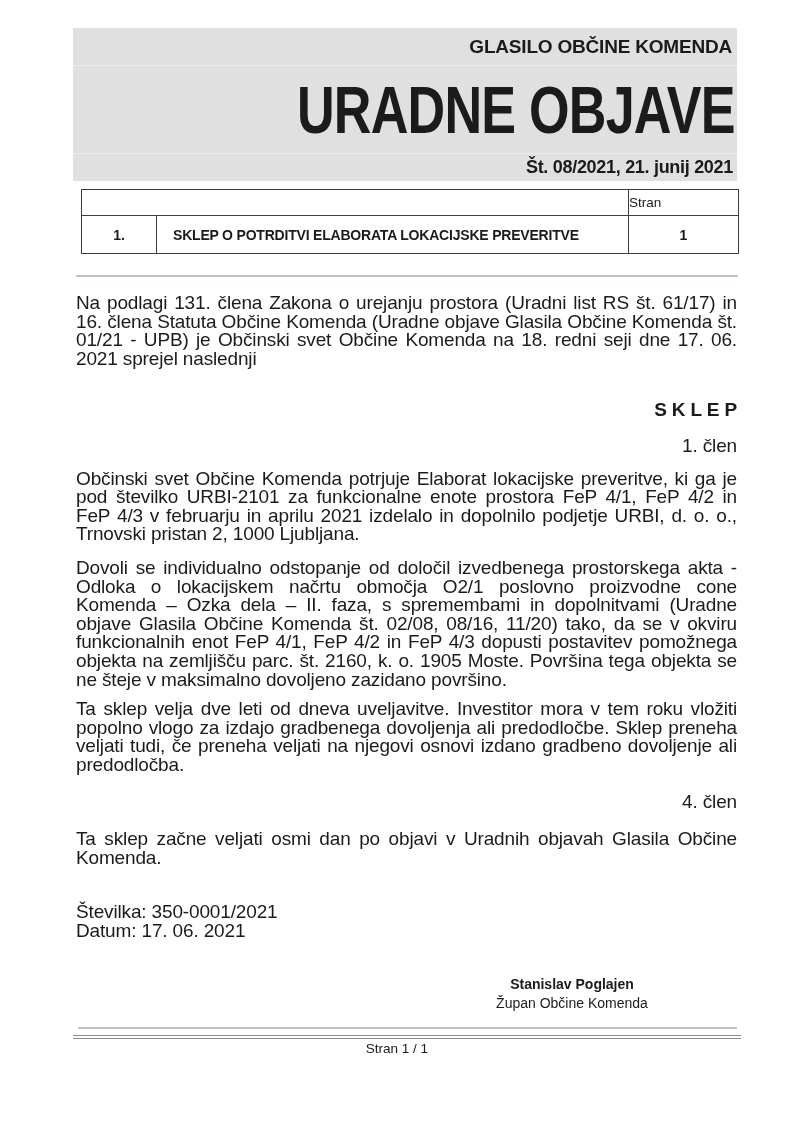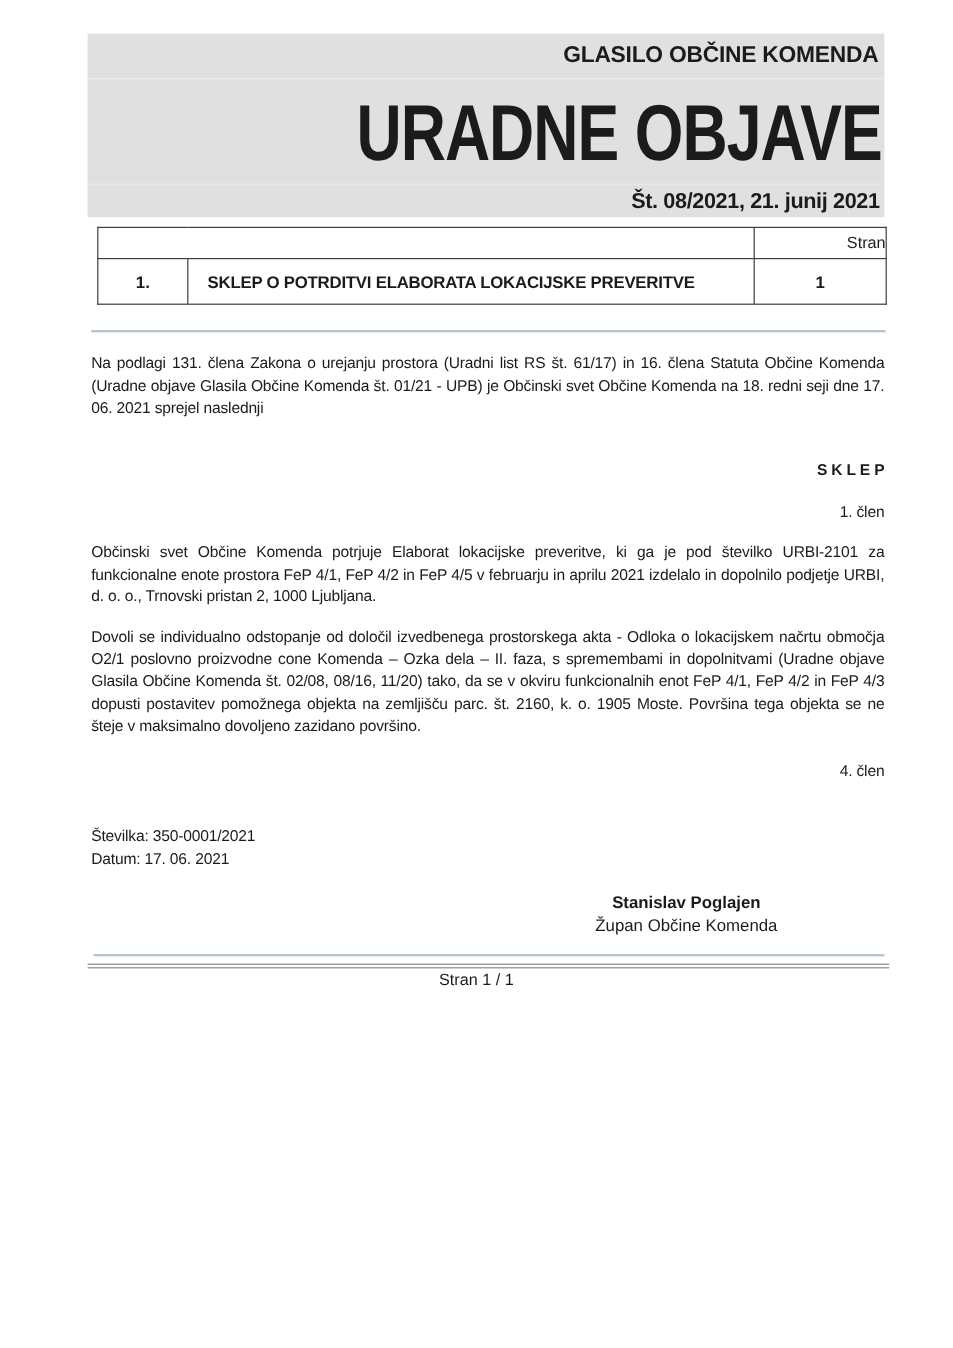--- a/index.html
+++ b/index.html
@@ -52,21 +52,21 @@
     width: 657px;
     border-collapse: collapse;
     table-layout: fixed;
   }
   .toc td {
     border: 1px solid #3d3d3d;
     font-size: 13.5px;
     padding: 0;
   }
   .toc .head-row td { height: 25px; }
-  .toc .head-stran { text-align: right; font-weight: normal; padding-left: 37px; }
+  .toc .head-stran { text-align: left; font-weight: normal; }
   .toc .entry-row td { height: 37px; font-weight: bold; font-size: 14px; }
   .toc .num { text-align: center; }
   .toc .ttl { padding-left: 16px; letter-spacing: -0.2px; }
   .toc .pg  { text-align: center; }
 
   
   .divider {
     margin: 21px 56px 0 76px;
     border-top: 2px solid var(--divider, #b9c6d2);
     height: 0;
@@ -79,21 +79,21 @@
   .rule-dark {
     margin: 6px 53px 0 73px;
     height: 2px;
     border-top: 1px solid var(--footer-rule, #8a8a8a);
     border-bottom: 1px solid var(--footer-rule, #8a8a8a);
   }
 
   
   .content {
     margin: 14px 57px 0 76px; 
-    font-size: 13px;
+    font-size: 19px;
     line-height: 18.6px;
     letter-spacing: -0.15px;
   }
   .content p { margin: 0; }
   .para   { text-align: justify; }
   .center { text-align: right; }
   .bold   { font-weight: bold; }
 
   .mt-intro   { margin-top: 17px !important; }
   .mt-sklep   { margin-top: 33px !important; }
@@ -101,21 +101,21 @@
   .mt-p1      { margin-top: 14px !important; }
   .mt-h2      { margin-top: 15px !important; }
   .mt-p2      { margin-top: 15px !important; }
   .mt-h3      { margin-top: 22px !important; }
   .mt-p3      { margin-top: 11px !important; }
   .mt-h4      { margin-top: 19px !important; }
   .mt-p4      { margin-top: 18px !important; }
   .mt-num     { margin-top: 36px !important; }
 
   .signature {
-    margin: 17px 82px 0 auto;
+    margin: 35px 82px 0 auto;
     width: 280px;
     text-align: center;
     font-size: 14px;
     line-height: 19px;
   }
   .signature .name { font-weight: bold; }
 
   .page-number {
     margin-top: 2px;
     text-align: center;
@@ -159,26 +159,28 @@
   </table>
 
   <div class="divider"></div>
 
   <div class="content">
     <p class="para mt-intro">Na podlagi 131. člena Zakona o urejanju prostora (Uradni list RS št. 61/17) in 16. člena Statuta Občine Komenda (Uradne objave Glasila Občine Komenda št. 01/21 - UPB) je Občinski svet Občine Komenda na 18. redni seji dne 17. 06. 2021 sprejel naslednji</p>
 
     <p class="center bold mt-sklep">S K L E P</p>
 
     <p class="center mt-h1">1. člen</p>
-    <p class="para mt-p1">Občinski svet Občine Komenda potrjuje Elaborat lokacijske preveritve, ki ga je pod številko URBI-2101 za funkcionalne enote prostora FeP 4/1, FeP 4/2 in FeP 4/5 v februarju in aprilu 2021 izdelalo in dopolnilo podjetje URBI, d. o. o., Trnovski pristan 2, 1000 Ljubljana.</p>
+    <p class="para mt-p1">Občinski svet Občine Komenda potrjuje Elaborat lokacijske preveritve, ki ga je pod številko URBI-2101 za funkcionalne enote prostora FeP 4/1, FeP 4/2 in FeP 4/3 v februarju in aprilu 2021 izdelalo in dopolnilo podjetje URBI, d. o. o., Trnovski pristan 2, 1000 Ljubljana.</p>
 
     <p class="para mt-p2">Dovoli se individualno odstopanje od določil izvedbenega prostorskega akta - Odloka o lokacijskem načrtu območja O2/1 poslovno proizvodne cone Komenda – Ozka dela – II. faza, s spremembami in dopolnitvami (Uradne objave Glasila Občine Komenda št. 02/08, 08/16, 11/20) tako, da se v okviru funkcionalnih enot FeP 4/1, FeP 4/2 in FeP 4/3 dopusti postavitev pomožnega objekta na zemljišču parc. št. 2160, k. o. 1905 Moste. Površina tega objekta se ne šteje v maksimalno dovoljeno zazidano površino.</p>
 
+    <p class="para mt-p3">Ta sklep velja dve leti od dneva uveljavitve. Investitor mora v tem roku vložiti popolno vlogo za izdajo gradbenega dovoljenja ali predodločbe. Sklep preneha veljati tudi, če preneha veljati na njegovi osnovi izdano gradbeno dovoljenje ali predodločba.</p>
 
     <p class="center mt-h4">4. člen</p>
+    <p class="para mt-p4">Ta sklep začne veljati osmi dan po objavi v Uradnih objavah Glasila Občine Komenda.</p>
 
     <p class="mt-num">Številka: 350-0001/2021</p>
     <p>Datum: 17. 06. 2021</p>
   </div>
 
   <div class="signature">
     <div class="name">Stanislav Poglajen</div>
     <div>Župan Občine Komenda</div>
   </div>
 

